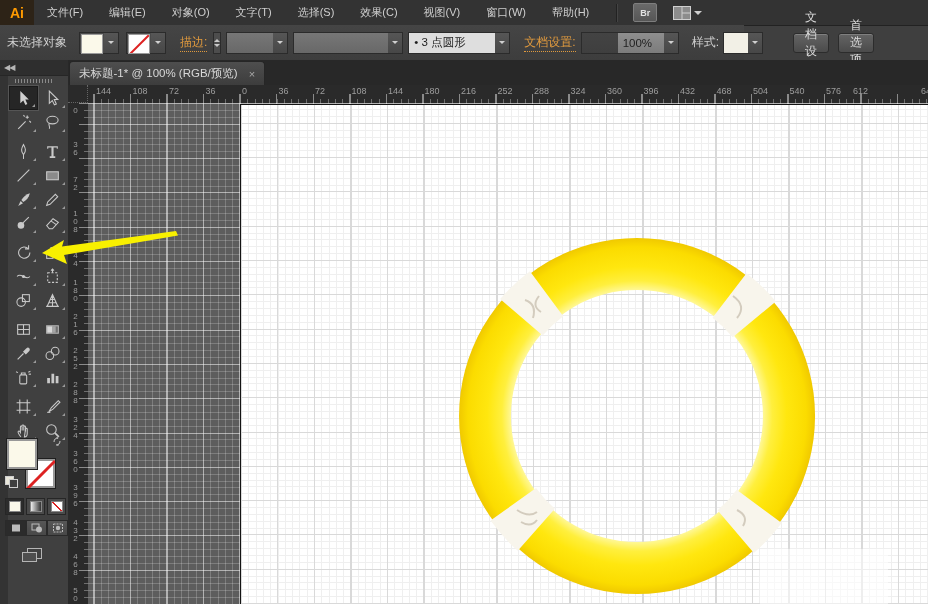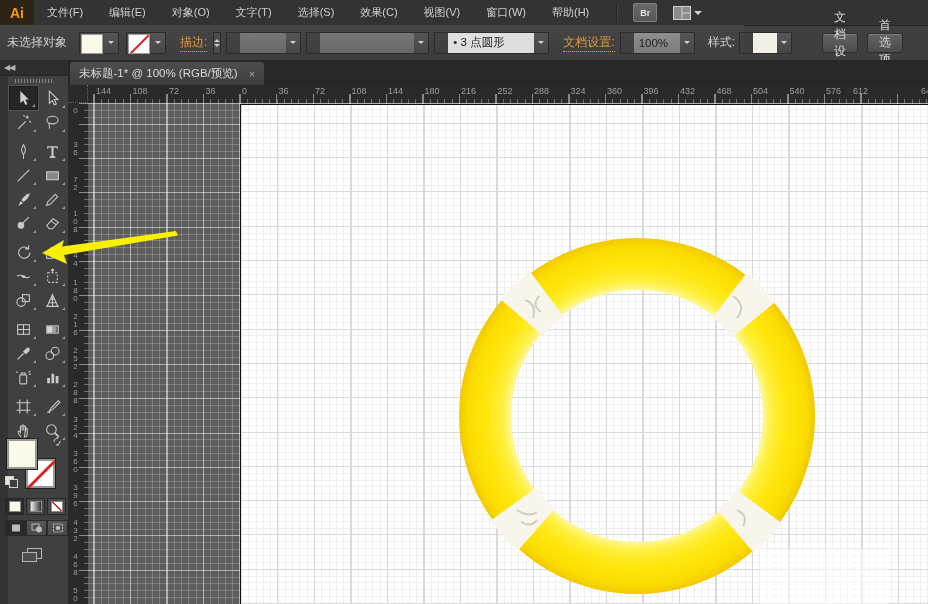--- a/index.html
+++ b/index.html
@@ -31,21 +31,21 @@
   .swatch.none{background:#fff;position:relative;overflow:hidden;}
   .swatch.none::after{content:'';position:absolute;left:-4px;right:-4px;top:50%;height:2px;background:#d22;transform:rotate(-45deg);}
   .dd{width:14px;display:flex;align-items:flex-start;justify-content:center;background:linear-gradient(#565656,#474747);}
   .dd::after{content:'';border:3.5px solid transparent;border-top-color:#d0d0d0;margin-top:8px;}
   .link-label{color:#e09a3e;border-bottom:1px dotted #e09a3e;margin-left:14px;white-space:nowrap;cursor:pointer;}
   .stepper{width:13px;height:20px;margin-left:6px;border:1px solid #2b2b2b;background:#4d4d4d;
            display:flex;flex-direction:column;align-items:center;justify-content:center;gap:2px;}
   .stepper i{width:0;height:0;border:3px solid transparent;}
   .stepper .up{border-bottom-color:#c9c9c9;margin-top:-2px;}
   .stepper .dn{border-top-color:#c9c9c9;margin-bottom:-2px;}
-  .combo{display:flex;height:20px;border:1px solid #2b2b2b;margin-left:5px;padding-left:13px;}
+  .combo{display:flex;height:20px;border:1px solid #2b2b2b;margin-left:5px;}
   .combo .val{display:flex;align-items:center;padding:0 5px;font-size:11.5px;}
   .combo.dark .val{background:linear-gradient(#8e8e8e,#7c7c7c);color:#222;}
   .combo.darker .val{background:linear-gradient(#777,#686868);}
   .combo.light .val{background:#dedede;color:#1d1d1d;}
   .combo.white .val{background:#f2f0e6;}
   .cb-sep{width:1px;height:24px;background:#2e2e2e;box-shadow:1px 0 0 #4e4e4e;margin:0 9px 0 12px;}
   .cb-btn{height:20px;padding:0 11px;margin-left:9px;border:1px solid #2c2c2c;border-radius:3px;
           background:linear-gradient(#646464,#4b4b4b);box-shadow:inset 0 1px 0 rgba(255,255,255,.18);
           color:#dcdcdc;font-size:12px;display:flex;align-items:center;cursor:pointer;}
 
@@ -181,21 +181,21 @@
     <div class="combo darker">
       <div class="val" style="width:84px;"></div>
       <div class="dd"></div>
     </div>
     <div class="combo light">
       <div class="val" style="width:76px;">• 3 点圆形</div>
       <div class="dd"></div>
     </div>
     <span class="link-label">文档设置:</span>
     <div class="combo dark">
-      <div class="val" style="width:36px;">100%</div>
+      <div class="val" style="width:36px;margin-left:36px;">100%</div>
       <div class="dd"></div>
     </div>
     <span class="cb-label" style="margin-left:13px;">样式:</span>
     <div class="combo white" style="margin-left:4px;">
       <div class="val" style="width:14px;"></div>
       <div class="dd"></div>
     </div>
     <div class="cb-sep"></div>
     <button class="cb-btn">文档设置</button>
     <button class="cb-btn">首选项</button>

